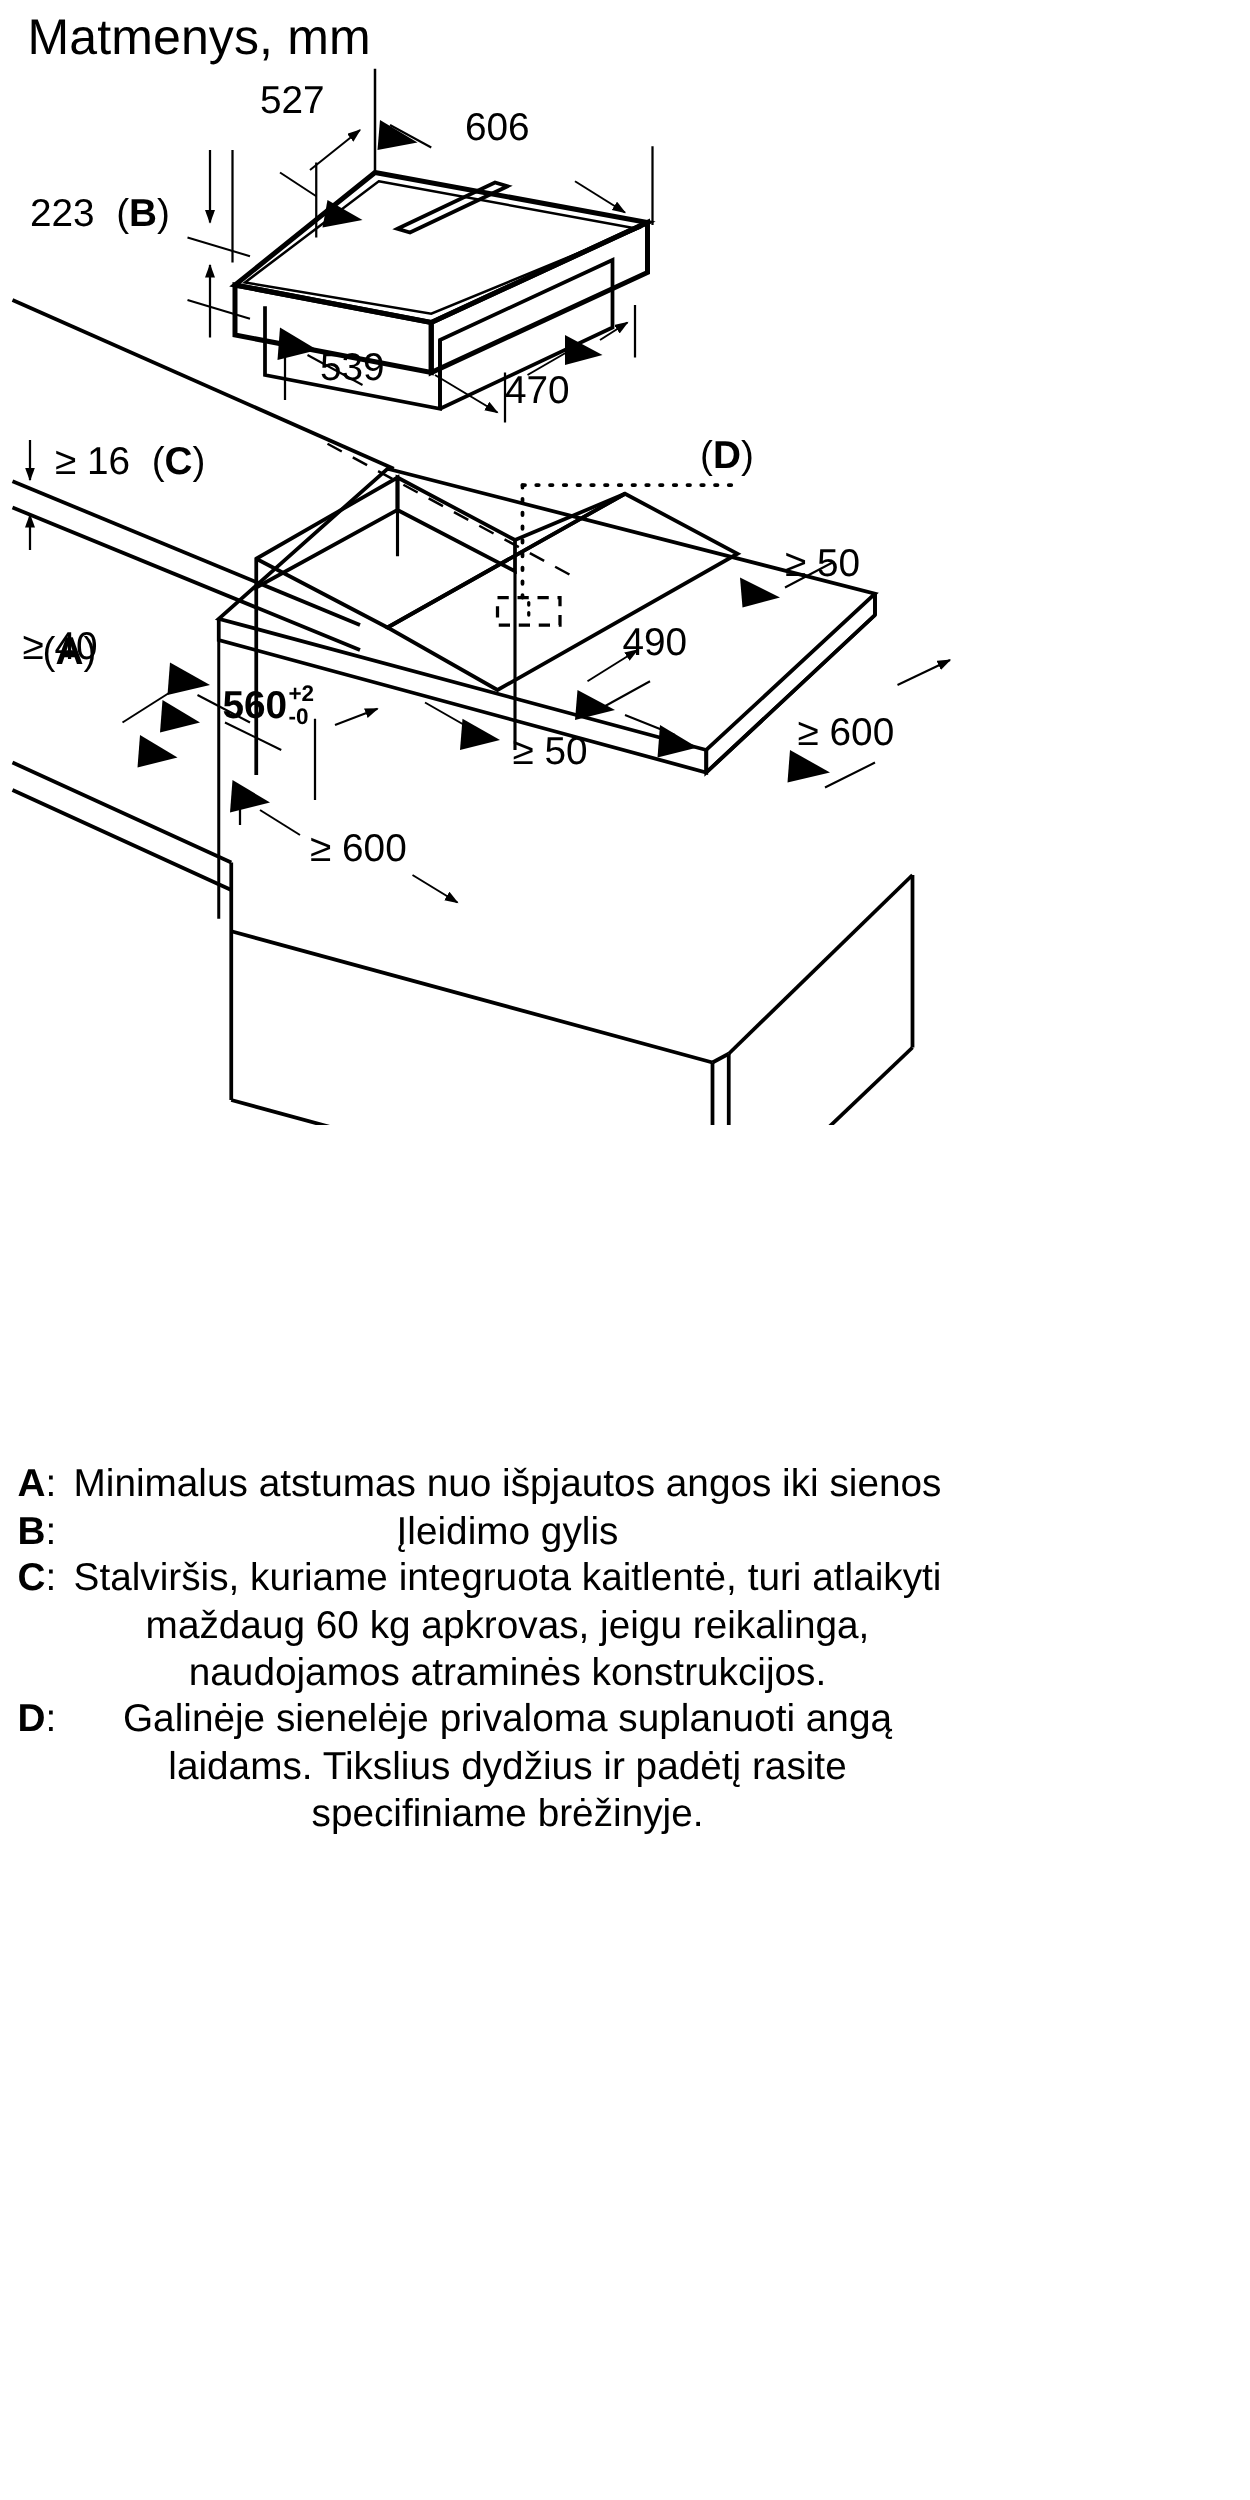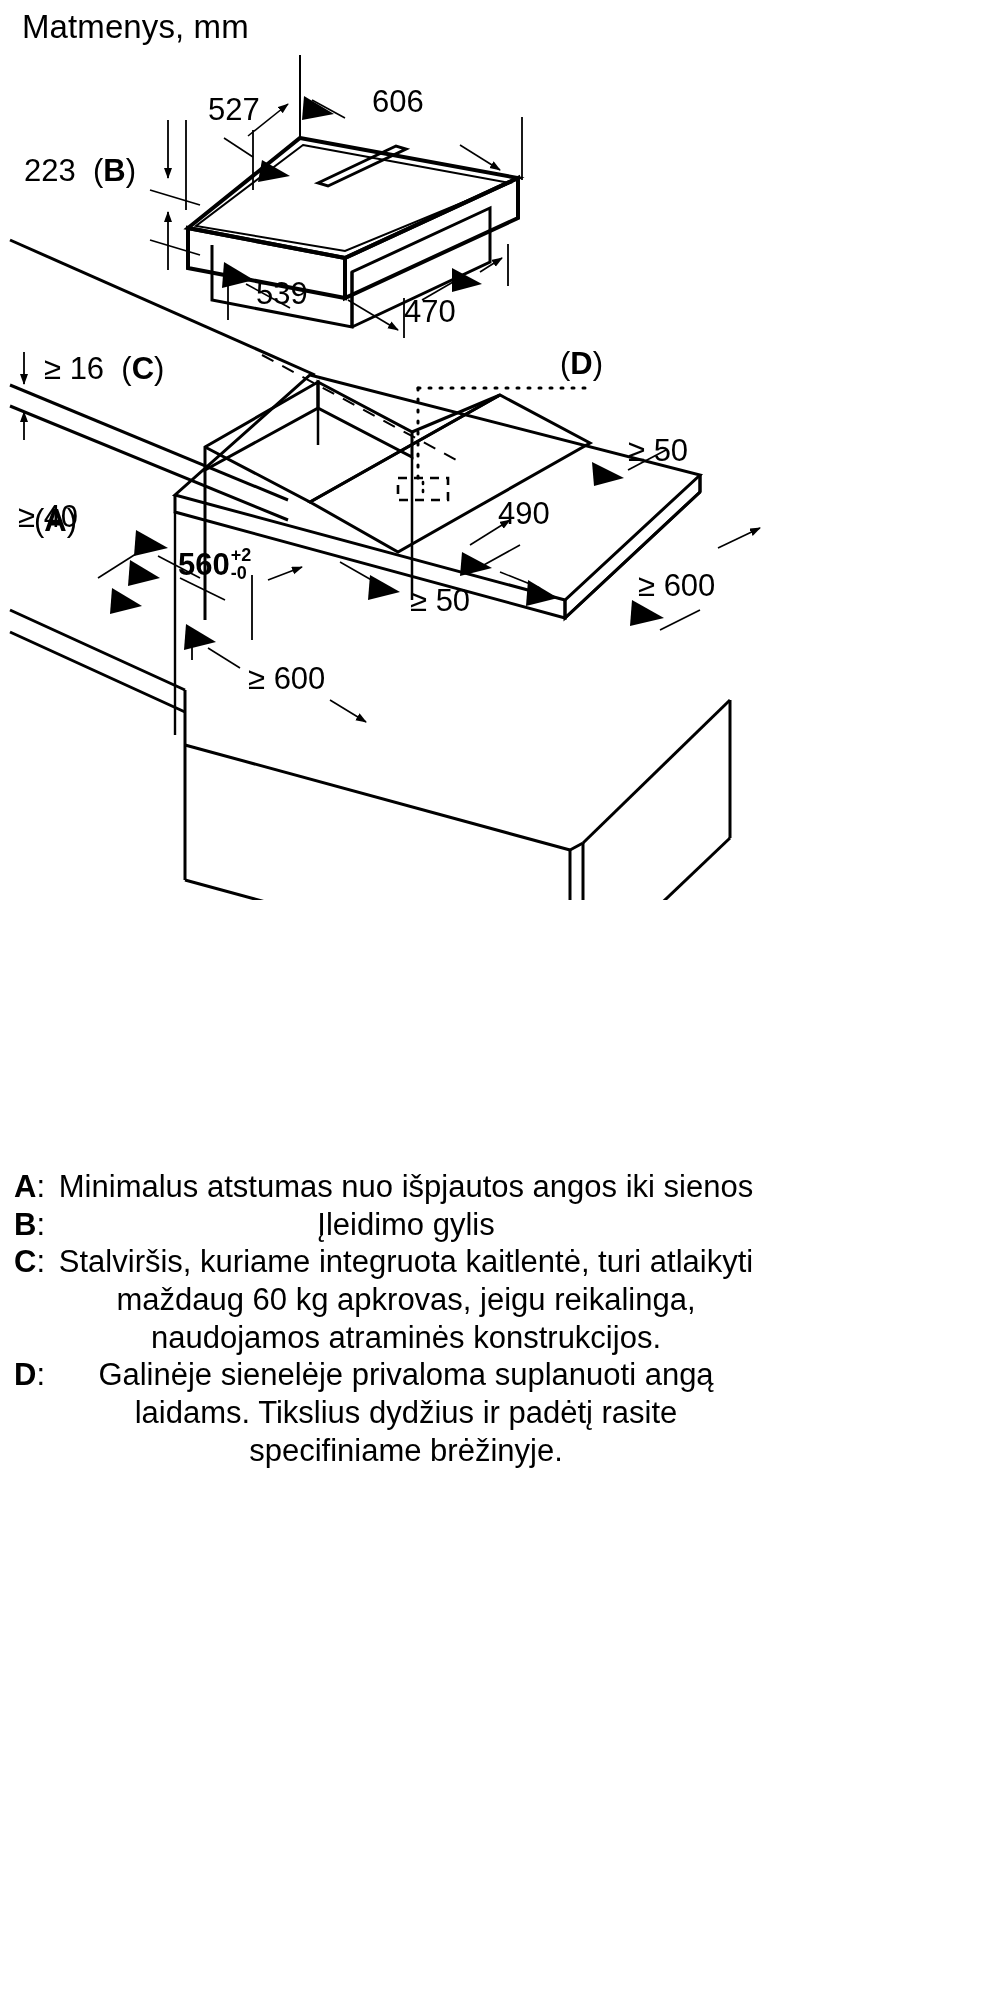--- a/index.html
+++ b/index.html
@@ -20,21 +20,21 @@
     position: relative;
     width: 1000px;
     height: 2000px;
   }
 
   
   .title {
     position: absolute;
     left: 22px;
     top: 8px;
-    font-size: 33px;
+    font-size: 40px;
     letter-spacing: 0.1px;
     white-space: nowrap;
   }
 
   
   #drawing {
     position: absolute;
     left: 0;
     top: 0;
     width: 1000px;
@@ -230,21 +230,21 @@
         <path d="M 632 600 L 664 618 L 630 626 Z" fill="#000" stroke="none"></path>
 
         <line x1="192" y1="632" x2="192" y2="660" stroke-width="1.8"></line>
         <path d="M 186 624 L 216 642 L 184 650 Z" fill="#000" stroke="none"></path>
         <line x1="208" y1="648" x2="240" y2="668" stroke-width="1.6"></line>
         <line x1="330" y1="700" x2="366" y2="722" stroke-width="1.6" marker-end="url(#ah)"></line>
 
       </g>
     </svg>
 
-    <div class="dim" style="left:208px; top:94px;">527</div>
+    <div class="dim" style="left:208px; top:64px;">527</div>
 
     <div class="dim" style="left:372px; top:86px;">606</div>
 
     <div class="dim" style="left:24px; top:155px;">
       <span>223</span>
       <span>&nbsp;(</span><b>B</b><span>)</span>
     </div>
 
     <div class="dim" style="left:256px; top:278px;">539</div>
 

